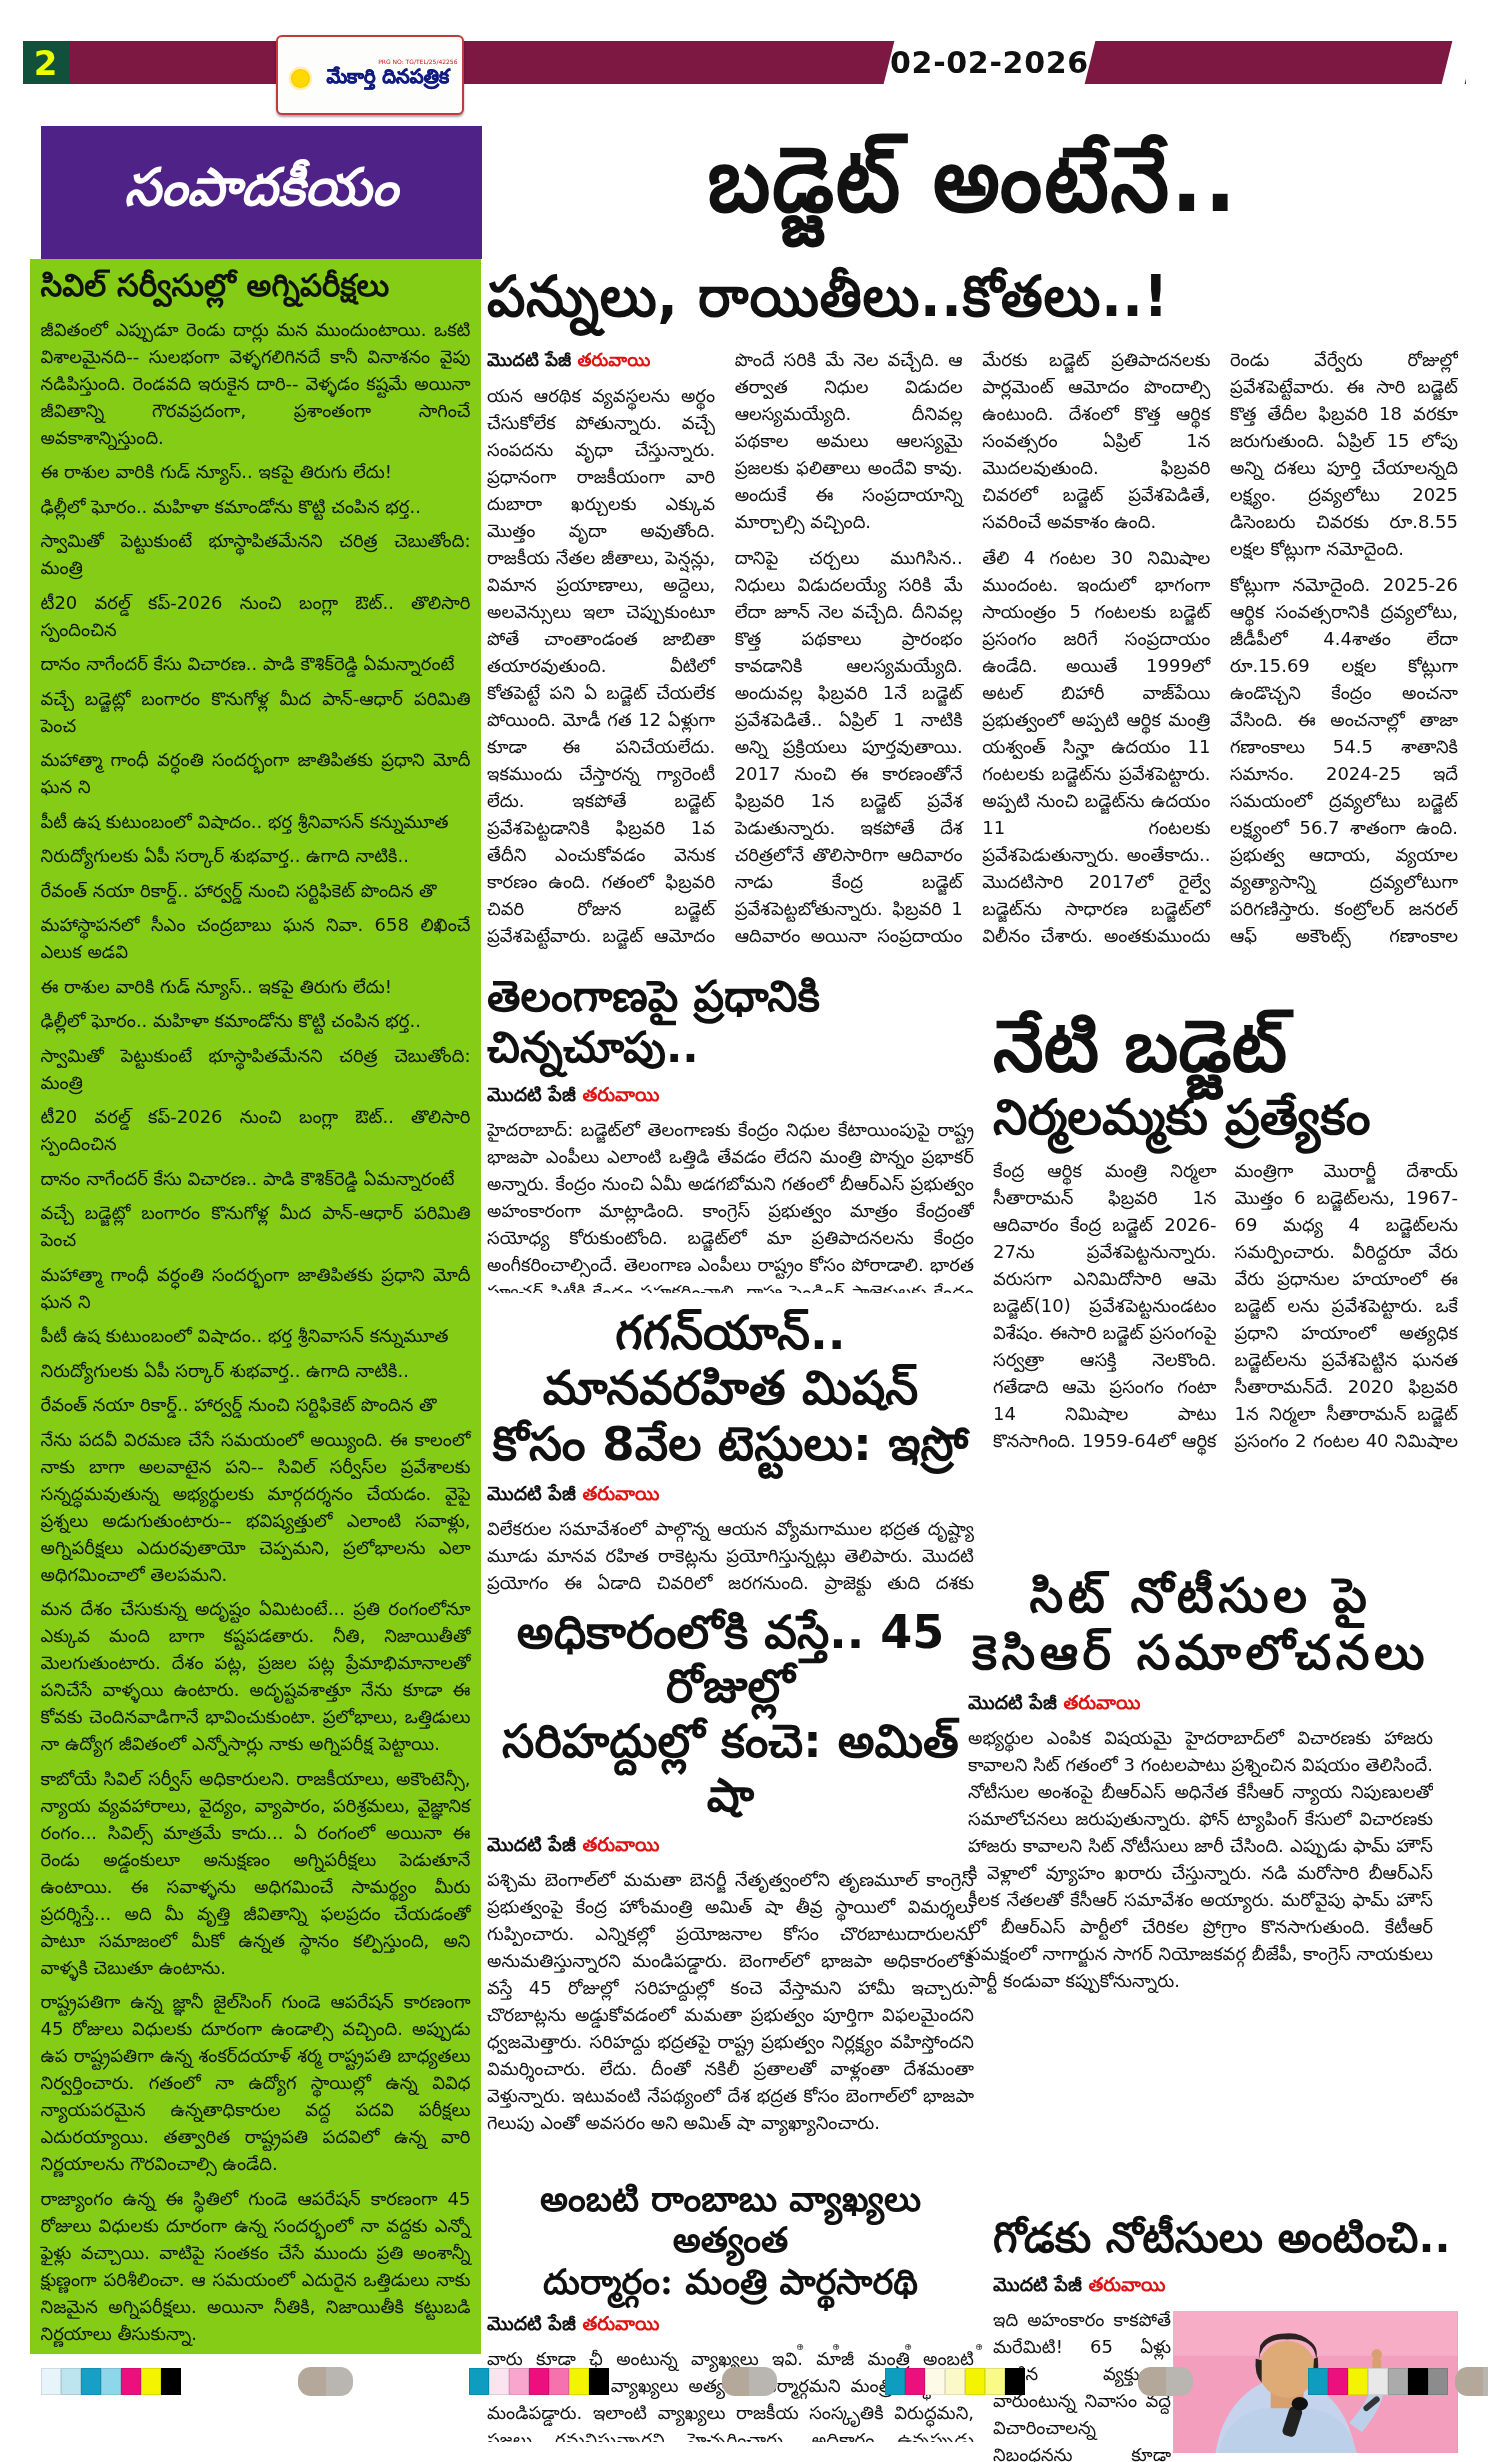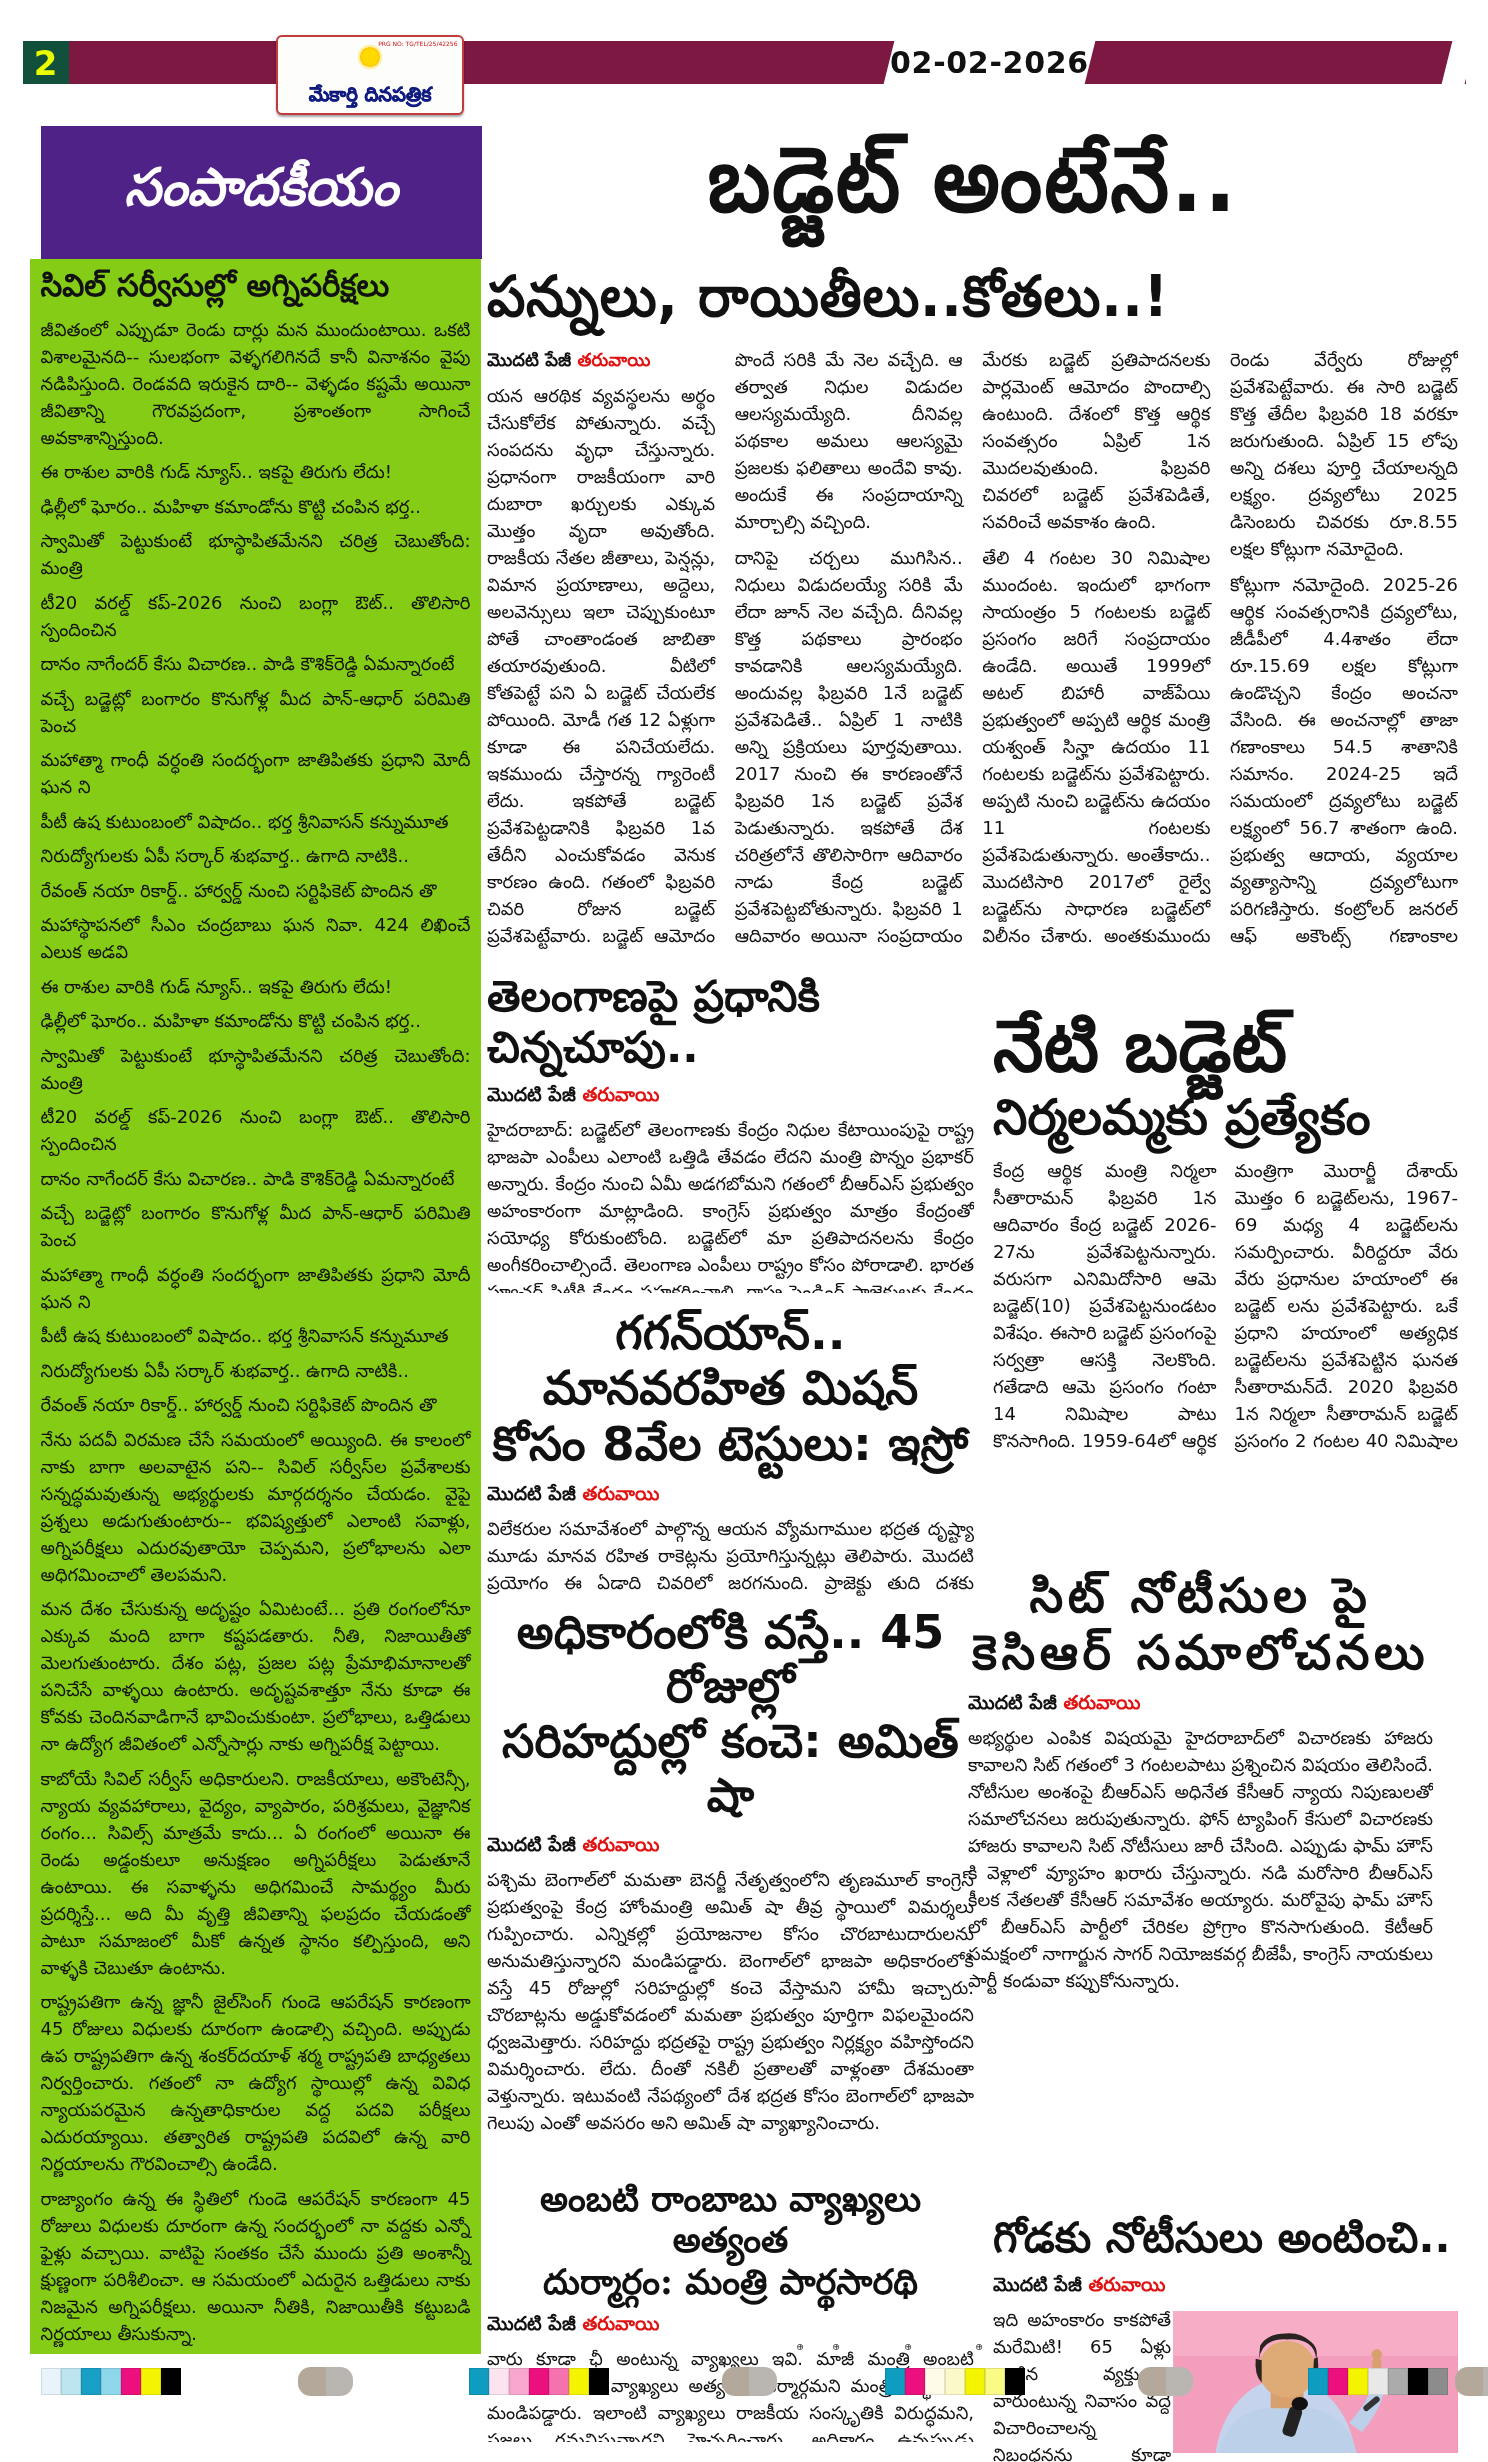--- a/index.html
+++ b/index.html
@@ -11,21 +11,21 @@
            font-size:34px;font-weight:bold;display:flex;align-items:center;justify-content:center;}
   .dateplate{left:889px;top:41px;width:201px;height:43px;background:#ffffff;transform:skewX(-14deg);
              display:flex;align-items:center;justify-content:center;}
   .dateplate span{transform:skewX(14deg);font-size:30px;font-weight:bold;letter-spacing:0.7px;
                   font-family:"DejaVu Sans",sans-serif;}
   .barend{left:1447px;top:41px;width:22.5px;height:43px;background:#ffffff;transform:skewX(-14deg);}
   .logobox{left:276px;top:35px;width:184px;height:76px;background:#fdfdfb;border:2.2px solid #c23b3b;
            border-radius:6px;box-shadow:0 1.5px 2.2px rgba(0,0,0,.35);display:flex;flex-direction:column;
            align-items:center;justify-content:center;}
   .logoreg{font-size:6px;color:#c11;align-self:flex-end;margin-right:4.5px;}
-  .logorow{display:flex;align-items:center;gap:16px;flex-direction:column;}
+  .logorow{display:flex;align-items:center;gap:16px;}
   .sun{width:19.5px;height:19.5px;border-radius:50%;background:radial-gradient(circle,#ffd900 55%,#ff8a00 100%);
        box-shadow:0 0 0 2.2px rgba(255,217,0,.35);}
   .logotext{color:#1b2aa6;font-weight:bold;font-size:19.5px;-webkit-text-stroke:0.4px #0d1877;}
   
   .ed-wrap{left:30px;top:126px;width:451px;height:2228px;}
   .ed-purple{position:absolute;left:10.5px;top:0;width:441px;height:133px;background:#4e2286;
              display:flex;align-items:center;justify-content:center;}
   .ed-purple span{color:#fff;font-size:52px;font-weight:bold;font-style:italic;
                   font-family:"DejaVu Serif",serif;}
   .ed-pink{position:absolute;left:0;top:133px;width:451px;height:2095px;background:#84cc16;
@@ -100,21 +100,21 @@
         <p>ఈ రాశుల వారికి గుడ్ న్యూస్.. ఇకపై తిరుగు లేదు!</p>
         <p>ఢిల్లీలో ఘోరం.. మహిళా కమాండోను కొట్టి చంపిన భర్త..</p>
         <p>స్వామితో పెట్టుకుంటే భూస్థాపితమేనని చరిత్ర చెబుతోంది: మంత్రి</p>
         <p>టీ20 వరల్డ్ కప్-2026 నుంచి బంగ్లా ఔట్.. తొలిసారి స్పందించిన</p>
         <p>దానం నాగేందర్ కేసు విచారణ.. పాడి కౌశిక్‌రెడ్డి ఏమన్నారంటే</p>
         <p>వచ్చే బడ్జెట్లో బంగారం కొనుగోళ్ల మీద పాన్-ఆధార్ పరిమితి పెంచ</p>
         <p>మహాత్మా గాంధీ వర్ధంతి సందర్భంగా జాతిపితకు ప్రధాని మోదీ ఘన ని</p>
         <p>పీటీ ఉష కుటుంబంలో విషాదం.. భర్త శ్రీనివాసన్ కన్నుమూత</p>
         <p>నిరుద్యోగులకు ఏపీ సర్కార్ శుభవార్త.. ఉగాది నాటికి..</p>
         <p>రేవంత్ నయా రికార్డ్.. హార్వర్డ్ నుంచి సర్టిఫికెట్ పొందిన తొ</p>
-        <p>మహాస్థాపనలో సీఎం చంద్రబాబు ఘన నివా. 424 లిఖించే ఎలుక అడవి</p>
+        <p>మహాస్థాపనలో సీఎం చంద్రబాబు ఘన నివా. 658 లిఖించే ఎలుక అడవి</p>
         <p>ఈ రాశుల వారికి గుడ్ న్యూస్.. ఇకపై తిరుగు లేదు!</p>
         <p>ఢిల్లీలో ఘోరం.. మహిళా కమాండోను కొట్టి చంపిన భర్త..</p>
         <p>స్వామితో పెట్టుకుంటే భూస్థాపితమేనని చరిత్ర చెబుతోంది: మంత్రి</p>
         <p>టీ20 వరల్డ్ కప్-2026 నుంచి బంగ్లా ఔట్.. తొలిసారి స్పందించిన</p>
         <p>దానం నాగేందర్ కేసు విచారణ.. పాడి కౌశిక్‌రెడ్డి ఏమన్నారంటే</p>
         <p>వచ్చే బడ్జెట్లో బంగారం కొనుగోళ్ల మీద పాన్-ఆధార్ పరిమితి పెంచ</p>
         <p>మహాత్మా గాంధీ వర్ధంతి సందర్భంగా జాతిపితకు ప్రధాని మోదీ ఘన ని</p>
         <p>పీటీ ఉష కుటుంబంలో విషాదం.. భర్త శ్రీనివాసన్ కన్నుమూత</p>
         <p>నిరుద్యోగులకు ఏపీ సర్కార్ శుభవార్త.. ఉగాది నాటికి..</p>
         <p>రేవంత్ నయా రికార్డ్.. హార్వర్డ్ నుంచి సర్టిఫికెట్ పొందిన తొ</p>

